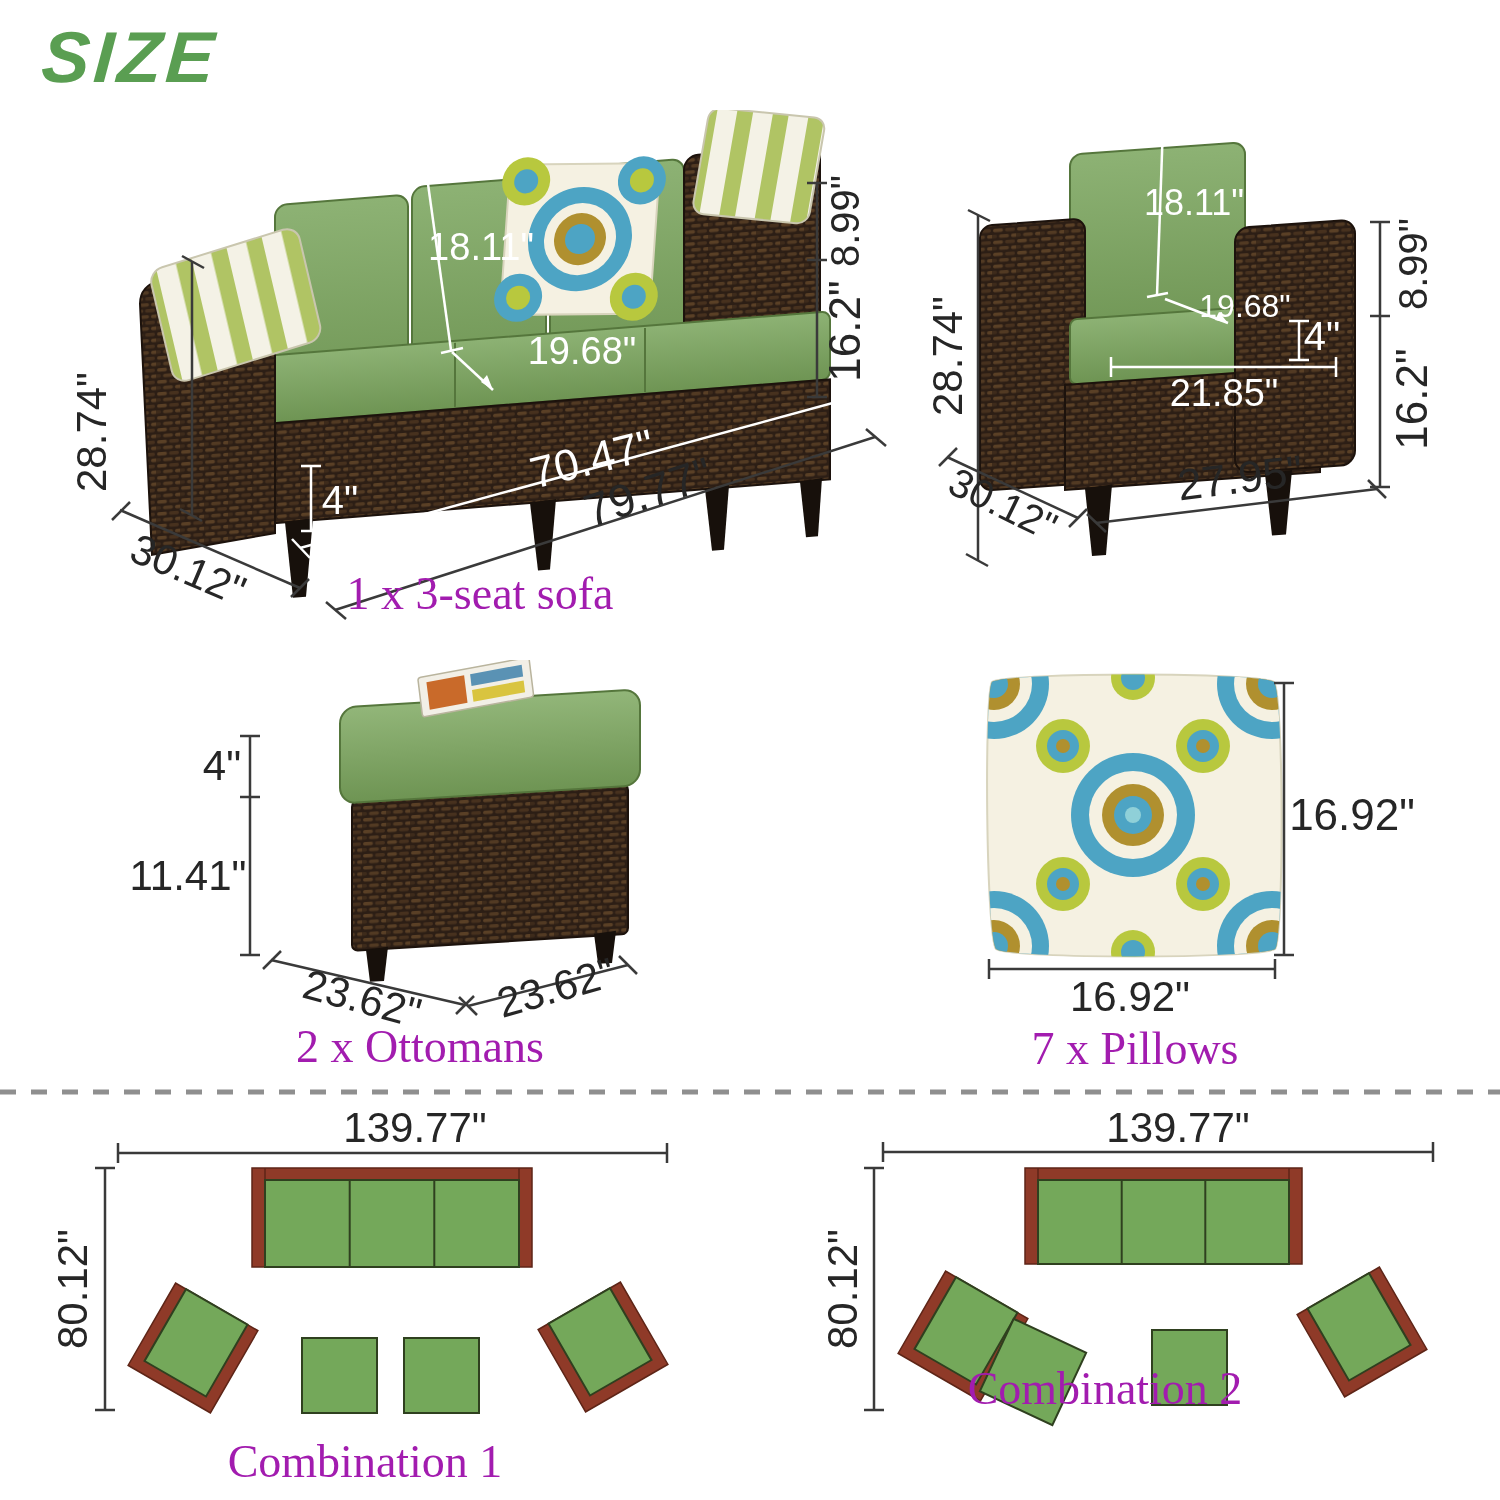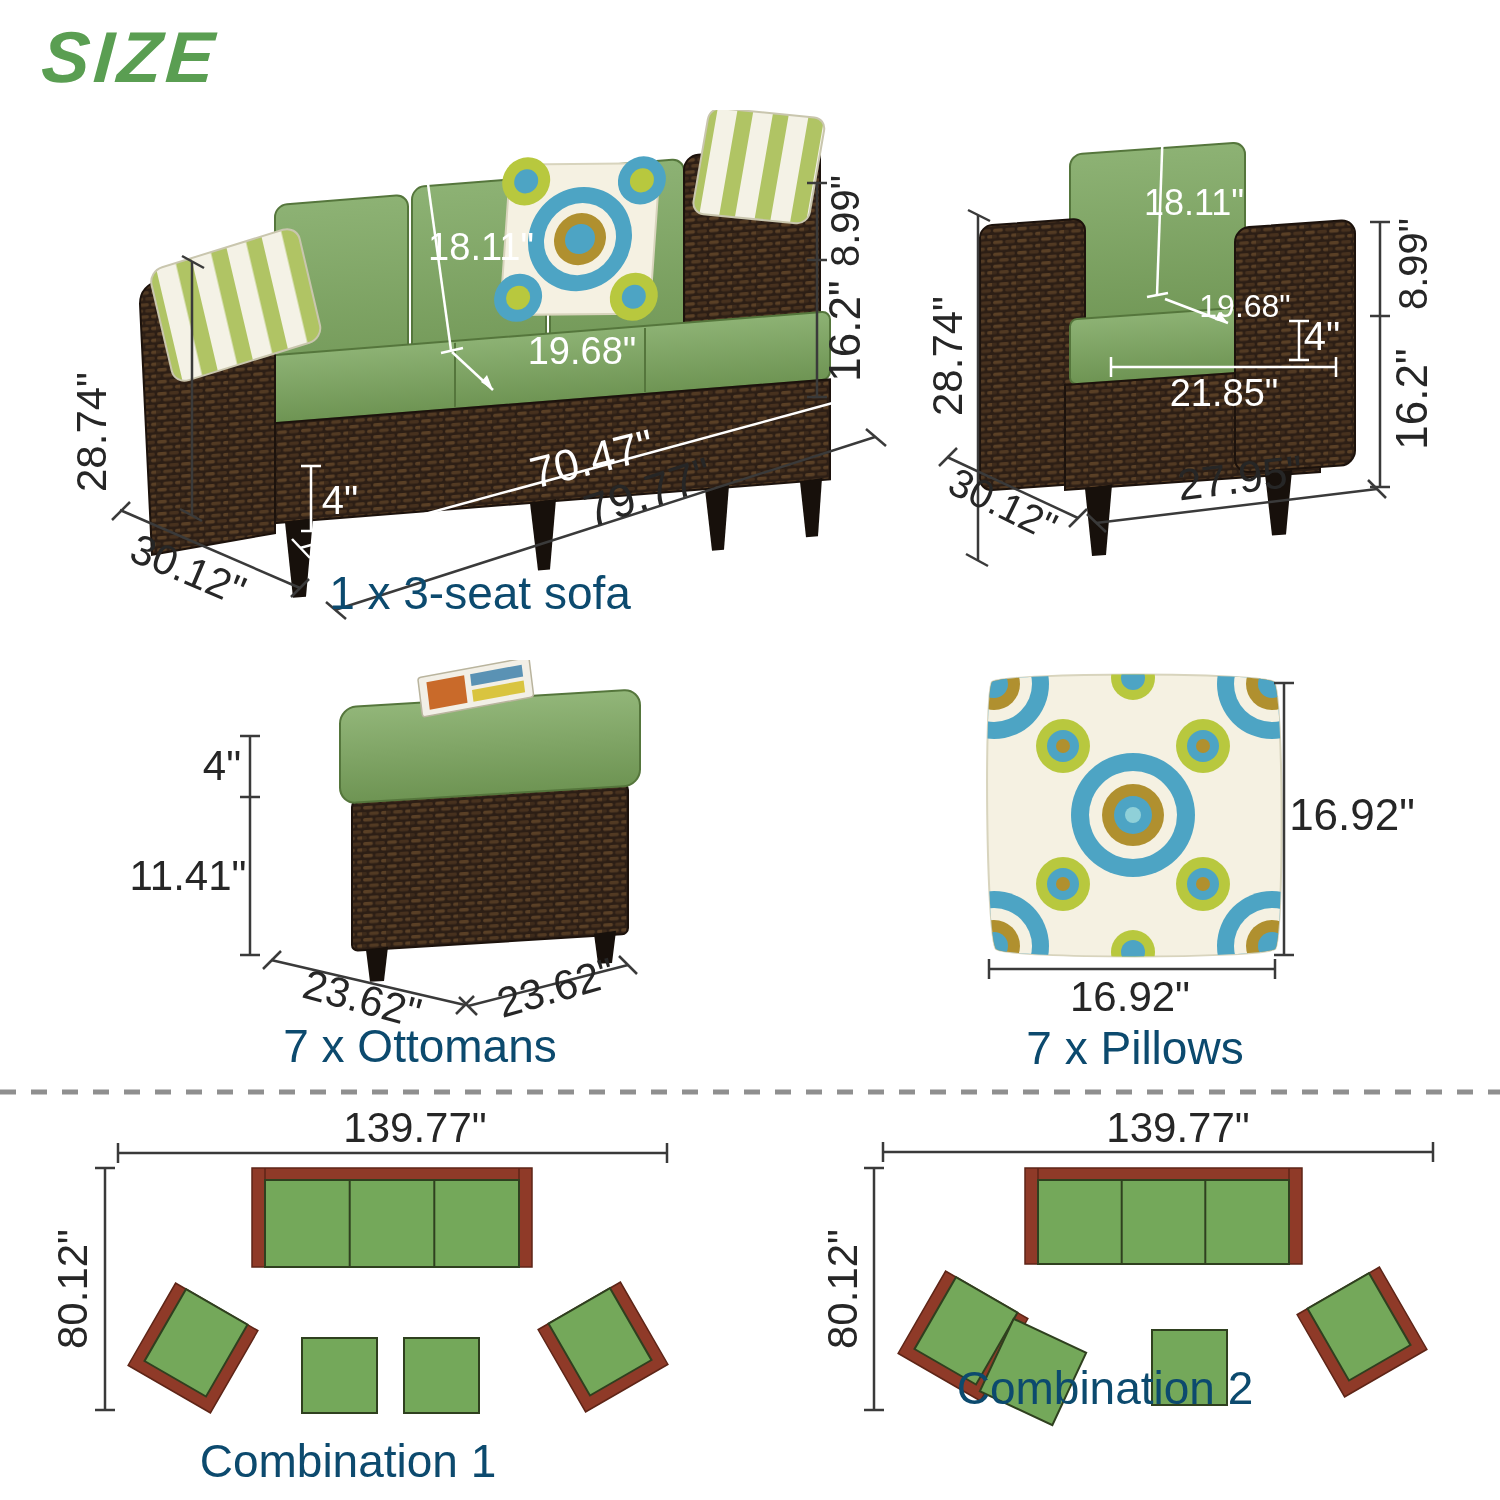--- a/index.html
+++ b/index.html
@@ -3,22 +3,22 @@
 <meta charset="utf-8">
 <style>
   html,body{margin:0;padding:0;background:#ffffff;}
   #stage{position:relative;width:1500px;height:1500px;background:#ffffff;overflow:hidden;
          font-family:"Liberation Sans",sans-serif;}
   .sec-svg{position:absolute;}
   .lbl{position:absolute;white-space:nowrap;color:#262626;
        font-family:"Liberation Sans",sans-serif;line-height:1;
        transform:translate(-50%,-50%) rotate(var(--r,0deg));}
   .lbl.white{color:#ffffff;}
-  .caption{position:absolute;white-space:nowrap;color:#0c4a6e;font-size:46px;
-       transform:translate(-50%,-50%);font-family:Liberation Sans, sans-serif;}
+  .caption{position:absolute;white-space:nowrap;color:#a21caf;font-size:46px;
+       transform:translate(-50%,-50%);font-family:Liberation Serif, serif;}
   .size-title{position:absolute;left:42px;top:16px;font-style:italic;font-weight:bold;
        font-size:72px;letter-spacing:4px;color:#5a9e52;transform:skewX(-4deg);
        font-family:"Liberation Sans",sans-serif;}
   .divider{position:absolute;left:0;top:1086px;width:1500px;height:12px;}
 </style>
 </head>
 <body>
 
 <div id="stage">
 
@@ -396,27 +396,27 @@
   <span class="lbl white" style="left:1322px;top:336px;font-size:40px">4"</span>
   <span class="lbl white" style="left:1245px;top:306px;font-size:32px">19.68"</span>
   <span class="lbl white" style="left:1194px;top:203px;font-size:36px">18.11"</span>
   <span class="lbl" style="left:1413px;top:264px;--r:-90deg;font-size:40px">8.99"</span>
   <span class="lbl" style="left:1412px;top:399px;--r:-90deg;font-size:44px">16.2"</span>
 
   <span class="lbl" style="left:222px;top:766px;font-size:42px">4"</span>
   <span class="lbl" style="left:188px;top:876px;font-size:42px">11.41"</span>
   <span class="lbl" style="left:362px;top:999px;--r:15deg;font-size:42px">23.62"</span>
   <span class="lbl" style="left:556px;top:988px;--r:-16deg;font-size:42px">23.62"</span>
-  <span class="caption" style="left:420px;top:1046px">7 x Ottomans</span>
+  <span class="caption" style="left:420px;top:1046px">2 x Ottomans</span>
 
   <span class="lbl" style="left:1352px;top:815px;font-size:44px">16.92"</span>
   <span class="lbl" style="left:1130px;top:997px;font-size:42px">16.92"</span>
   <span class="caption" style="left:1135px;top:1048px">7 x Pillows</span>
 
   <span class="lbl" style="left:415px;top:1128px;font-size:42px">139.77"</span>
   <span class="lbl" style="left:73px;top:1289px;--r:-90deg;font-size:42px">80.12"</span>
-  <span class="caption" style="left:348px;top:1461px">Combination 1</span>
+  <span class="caption" style="left:365px;top:1461px">Combination 1</span>
 
   <span class="lbl" style="left:1178px;top:1128px;font-size:42px">139.77"</span>
   <span class="lbl" style="left:843px;top:1289px;--r:-90deg;font-size:42px">80.12"</span>
   <span class="caption" style="left:1105px;top:1388px">Combination 2</span>
 
 </div>
 
 </body></html>

